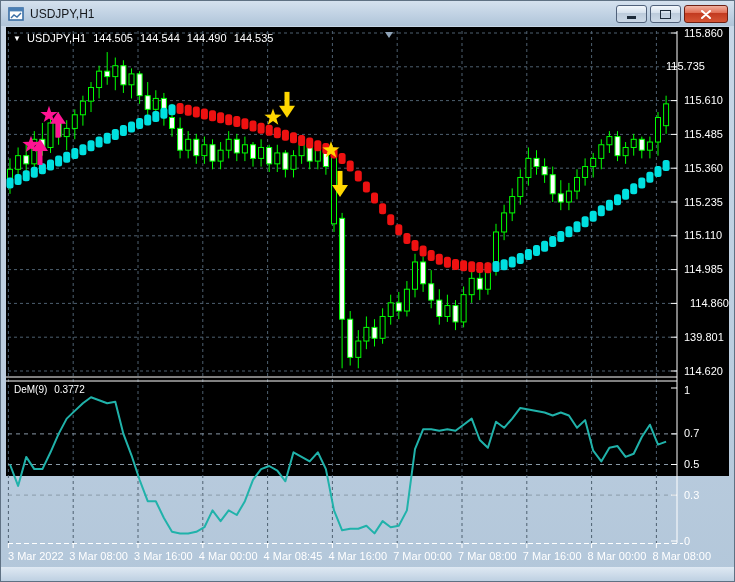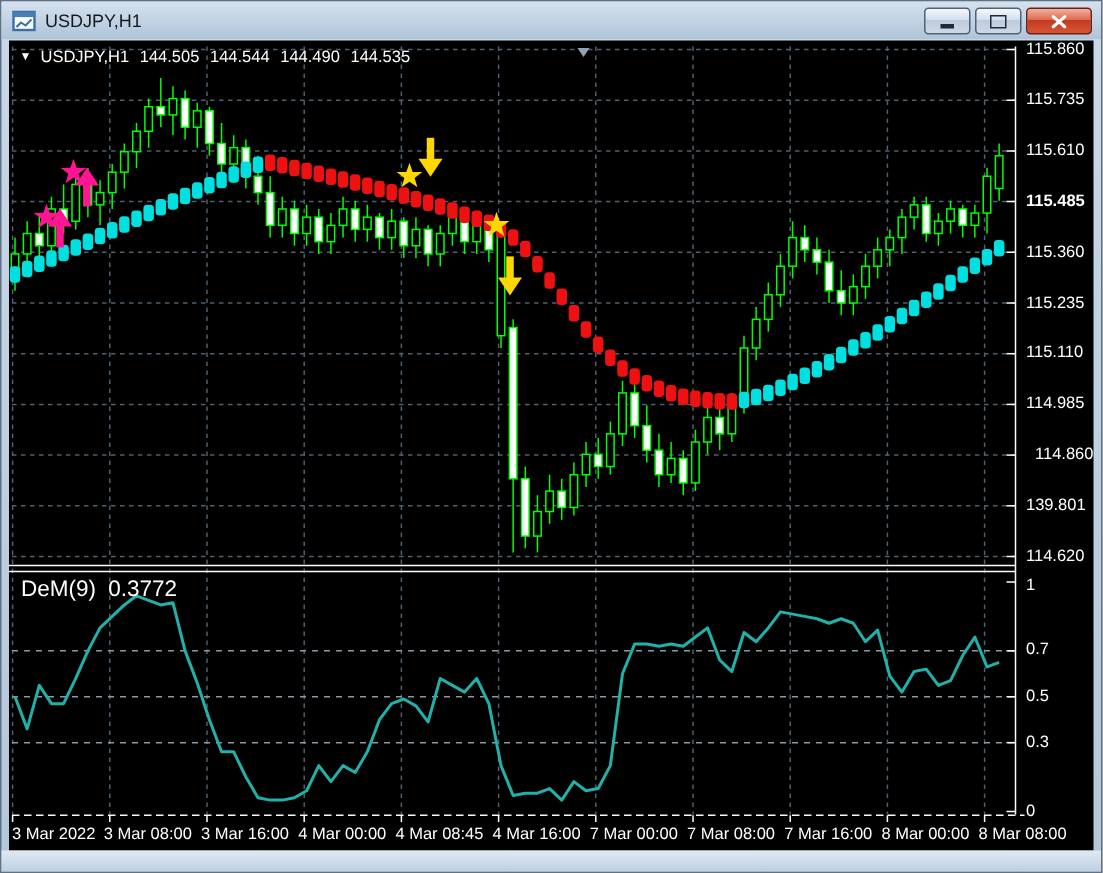--- a/index.html
+++ b/index.html
@@ -9,26 +9,26 @@
             background:linear-gradient(#d5e1ee,#bed0e2 60%,#b0c4d8);display:flex;align-items:center;}
   .app-icon{width:16px;height:16px;margin-left:7px;display:inline-block;}
   .title{margin-left:6px;font-size:12px;color:#15181c;}
   .winbtns{position:absolute;right:6px;top:4px;display:flex;gap:3px;}
   .wbtn{height:16px;border:1px solid #50617a;border-radius:3px;display:flex;align-items:center;justify-content:center;
         background:linear-gradient(#f4f8fc,#d3dfec 45%,#bccbdb 46%,#ccd9e7);}
   .wbtn.min,.wbtn.res{width:29px;}
   .wbtn.close{width:42px;background:linear-gradient(#f0b0a0,#e06a50 45%,#c23a20 46%,#d55535);border-color:#6e2014;}
   .glyph-min{width:9px;height:3px;background:#1d2b3a;margin-top:7px;}
   .glyph-res{width:9px;height:7px;border:1px solid #1d2b3a;background:transparent;}
-  .chart{position:absolute;left:6px;top:27px;width:723px;height:540px;background:#000;}
+  .chart{position:absolute;left:6px;top:27px;width:723px;height:449px;background:#000;}
   .chart svg{position:absolute;left:0;top:0;}
   .ohlc-header{position:absolute;left:7px;top:5px;color:#fff;font-size:11px;white-space:nowrap;z-index:5;}
   .ohlc-header .dd{font-size:8px;vertical-align:1px;margin-right:3px;}
   .ohlc-header span{margin-right:4px;}
-  .dem-label{position:absolute;left:8px;top:357px;color:#fff;font-size:15px;z-index:5;}
+  .dem-label{position:absolute;left:8px;top:357px;color:#fff;font-size:10px;z-index:5;}
   .dem-label span{margin-right:4px;}
   .axlabel{position:absolute;color:#fff;font-size:11px;white-space:nowrap;}
   .bottom-strip{position:absolute;left:1px;bottom:1px;right:1px;height:14px;
                 background:linear-gradient(#dfe9f3,#bed0e2);}
 </style>
 </head>
 <body>
 
 <div class="win">
   <div class="titlebar">
@@ -396,23 +396,23 @@
       <span>144.535</span>
     </div>
 
     <div class="dem-label">
       <span>DeM(9)</span>
       <span>0.3772</span>
     </div>
 
     <div id="price-labels">
         <div class="axlabel" style="left: 678px; top: -0.5px;">115.860</div>
-        <div class="axlabel" style="left: 678px; top: 33.3px;">115.735</div>
+        <div class="axlabel" style="left: 660px; top: 33.3px;">115.735</div>
         <div class="axlabel" style="left: 678px; top: 67.1px;">115.610</div>
-        <div class="axlabel" style="left: 678px; top: 100.9px; font-weight: bold;">115.485</div>
+        <div class="axlabel" style="left: 678px; top: 100.9px;">115.485</div>
         <div class="axlabel" style="left: 678px; top: 134.7px;">115.360</div>
         <div class="axlabel" style="left: 678px; top: 168.5px;">115.235</div>
         <div class="axlabel" style="left: 678px; top: 202.3px;">115.110</div>
         <div class="axlabel" style="left: 678px; top: 236.1px;">114.985</div>
         <div class="axlabel" style="left: 684px; top: 269.9px;">114.860</div>
         <div class="axlabel" style="left: 678px; top: 303.7px;">139.801</div>
         <div class="axlabel" style="left: 678px; top: 337.5px;">114.620</div>
       </div>
     <div id="dem-labels">
         <div class="axlabel" style="left: 678px; top: 357px;">1</div>

